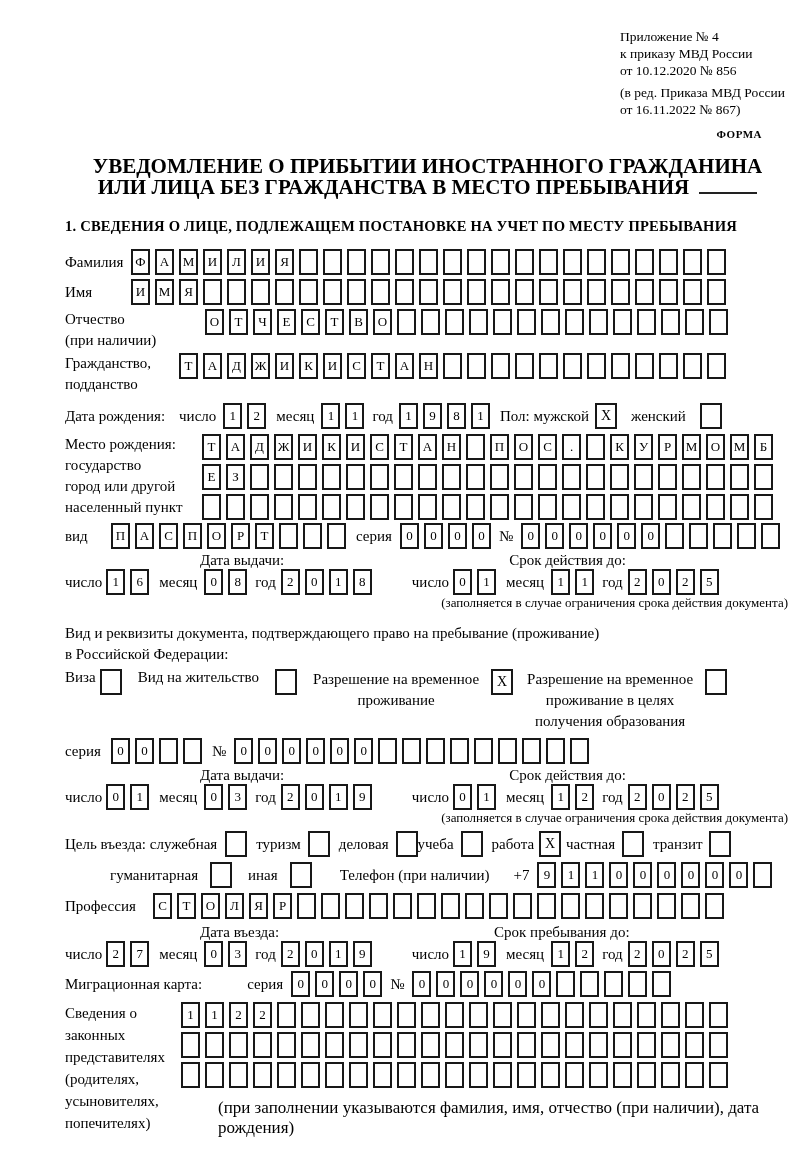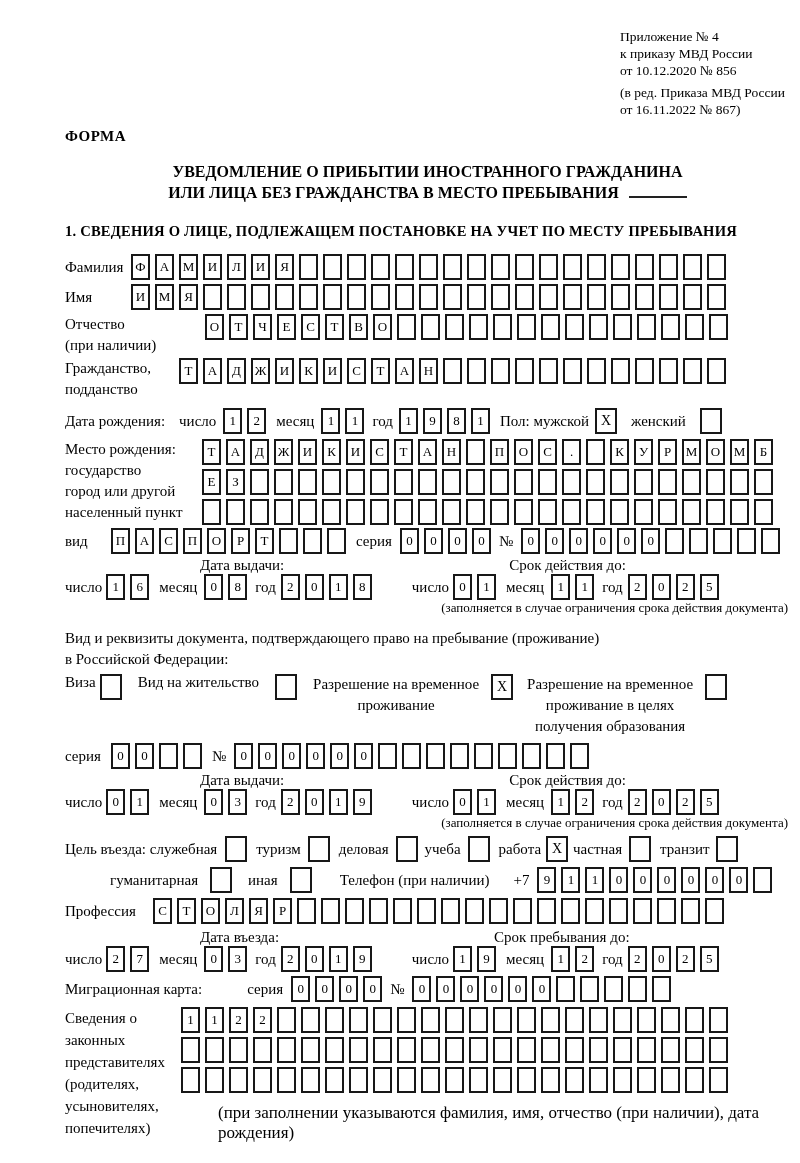--- a/index.html
+++ b/index.html
@@ -1,22 +1,22 @@
 <!DOCTYPE html>
 <html><head>
 <meta charset="utf-8">
 <style>
   html,body{margin:0;padding:0;background:#fff;}
   .page{width:800px;height:1163px;box-sizing:border-box;padding:28px 10px 0 65px;
         font-family:"Liberation Serif","DejaVu Serif",serif;color:#000;font-size:15px;
         position:relative;overflow:hidden;background:#fff;}
   .hdr{margin-left:555px;font-size:13.5px;line-height:17px;}
   .hdr .gap{margin-top:5px;}
-  .forma{text-align:left;padding-right:28px;font-weight:bold;font-size:15px;margin-top:10px;letter-spacing:.5px;}
-  .title{text-align:center;font-weight:bold;font-size:16px;margin-top:16px;line-height:21px;}
+  .forma{text-align:right;padding-right:28px;font-weight:bold;font-size:11px;margin-top:10px;letter-spacing:.5px;}
+  .title{text-align:center;font-weight:bold;font-size:21px;margin-top:16px;line-height:21px;}
   .blank{display:inline-block;width:58px;border-bottom:2px solid #222;height:14px;margin-left:10px;}
   .sec1{font-weight:bold;font-size:14.6px;margin-top:20px;letter-spacing:.2px;}
   .row{display:flex;align-items:center;}
   .rowt{display:flex;align-items:flex-start;}
   .cells{display:flex;gap:5px;flex:none;}
   .cell{width:15px;height:22px;border:2px solid #181818;display:inline-flex;align-items:center;
         justify-content:center;font-size:13px;flex:none;background:#fff;}
   .cb{width:18px;height:22px;border:2px solid #181818;display:inline-flex;align-items:center;
       justify-content:center;font-size:14px;flex:none;background:#fff;}
   .lbl{flex:none;}
@@ -466,21 +466,21 @@
 
   <div class="note">(заполняется в случае ограничения срока действия документа)</div>
 
   <div class="row" style="margin-top:5px">
     <span class="lbl">Цель въезда: служебная</span>
     <span class="cb" style="margin-left:8px"></span>
     <span class="lbl" style="margin-left:9px">туризм</span>
     <span class="cb" style="margin-left:7px"></span>
     <span class="lbl" style="margin-left:9px">деловая</span>
     <span class="cb" style="margin-left:7px"></span>
-    <span class="lbl" style="margin-left:7px">учеба</span>
+    <span class="lbl" style="margin-left:0">учеба</span>
     <span class="cb" style="margin-left:7px"></span>
     <span class="lbl" style="margin-left:9px">работа</span>
     <span class="cb" style="margin-left:5px">X</span>
     <span class="lbl" style="margin-left:5px">частная</span>
     <span class="cb" style="margin-left:7px"></span>
     <span class="lbl" style="margin-left:9px">транзит</span>
     <span class="cb" style="margin-left:7px"></span>
   </div>
 
   <div class="row" style="margin-top:5px">

